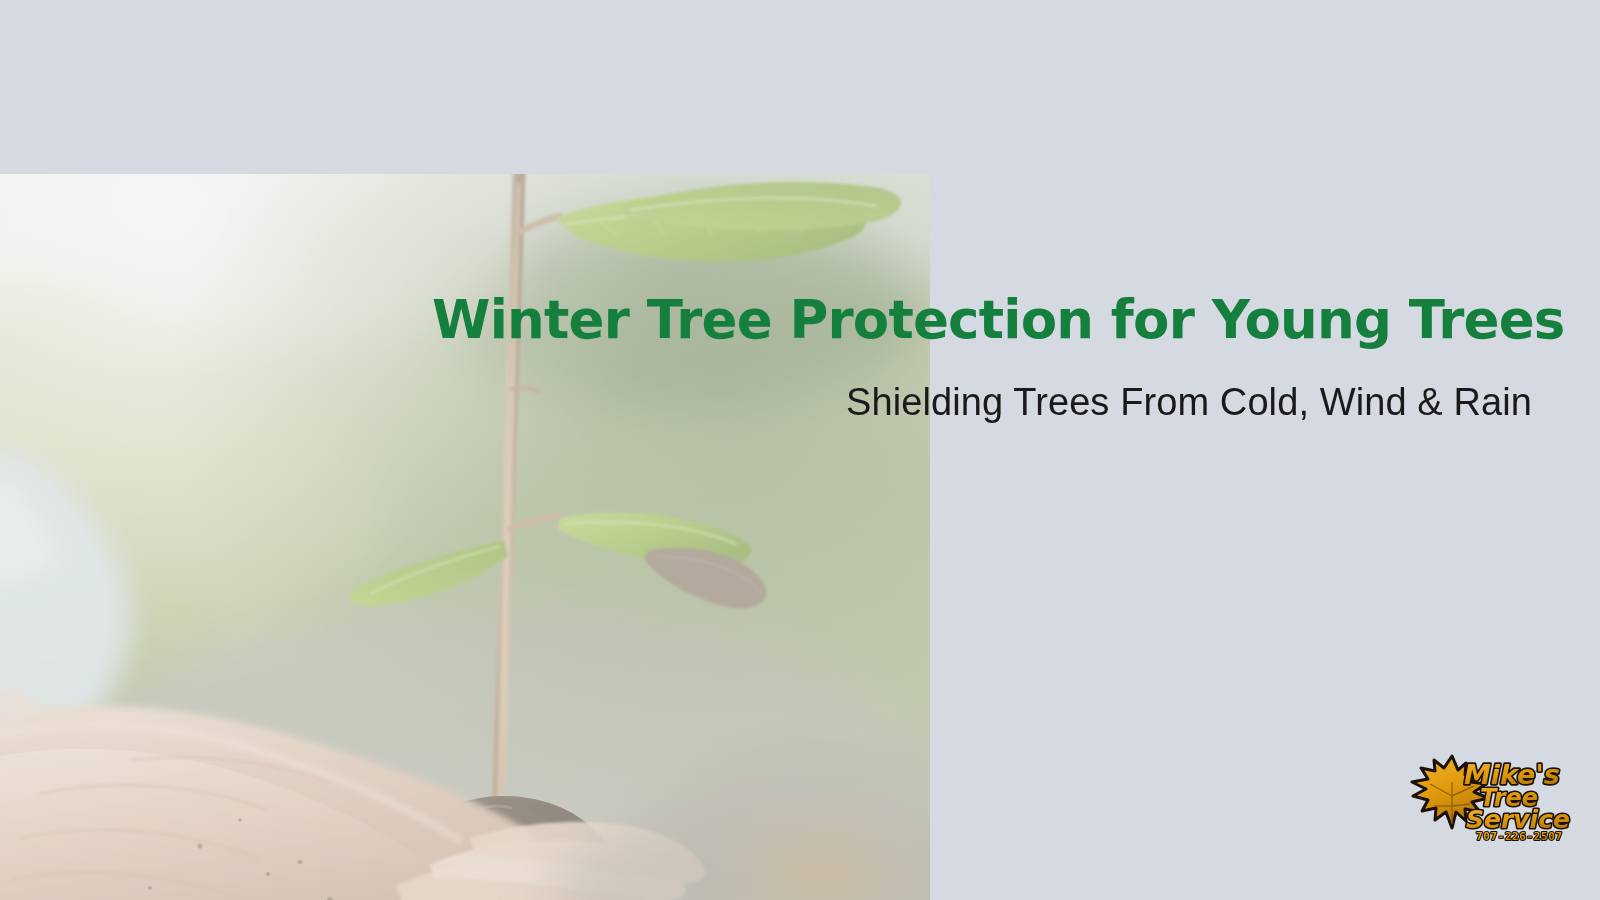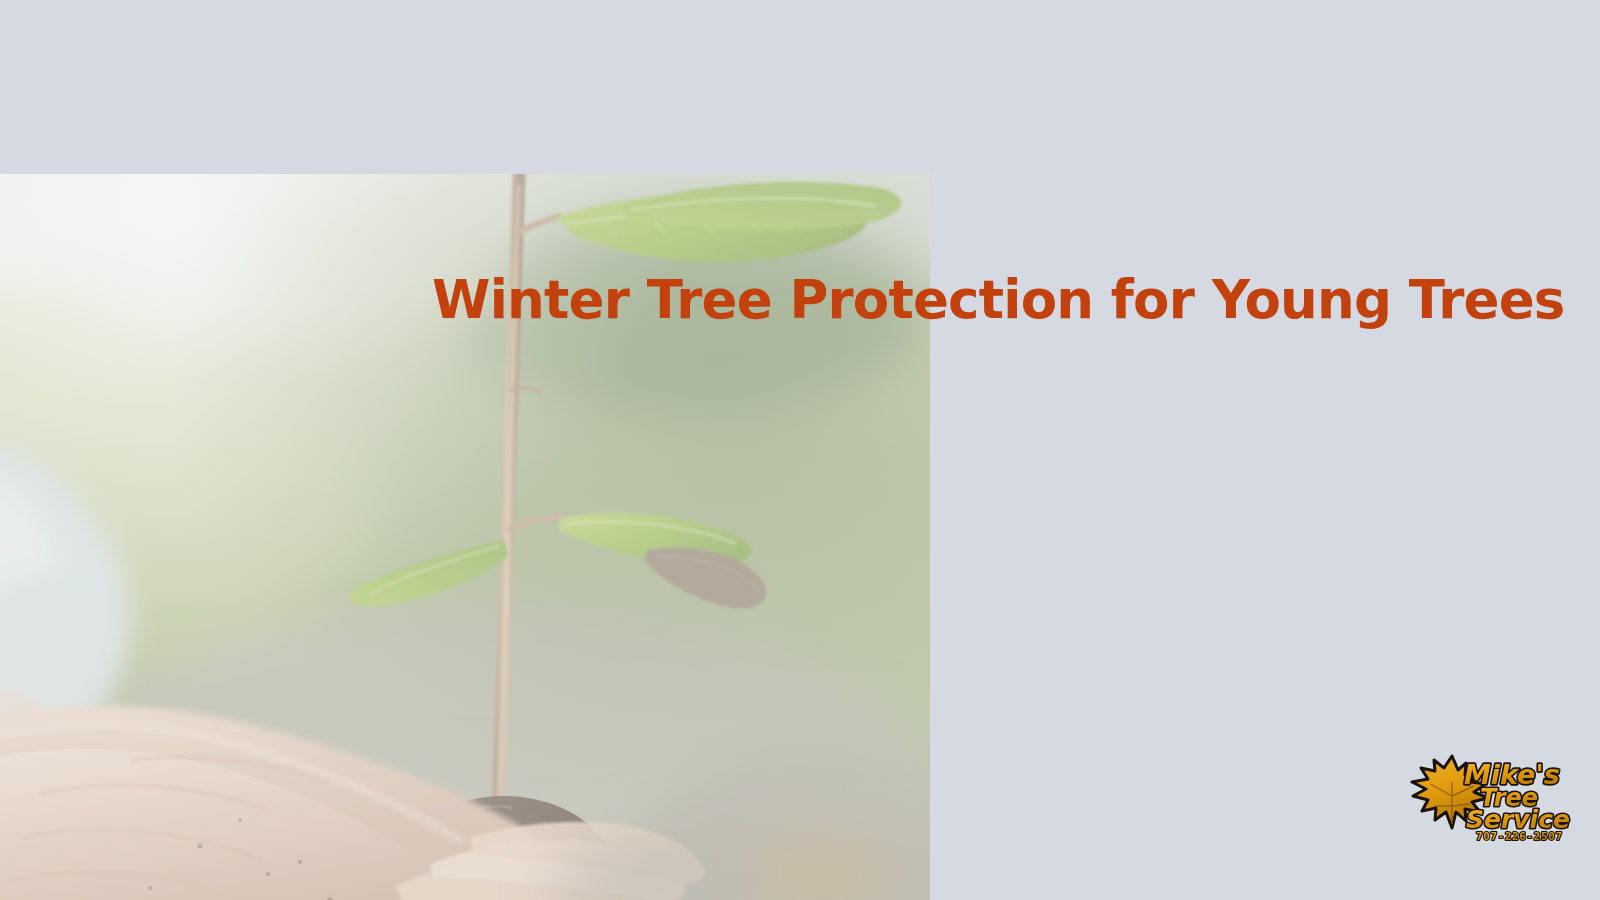--- a/index.html
+++ b/index.html
@@ -44,22 +44,23 @@
     width: 1100px;
     text-align: right;
   }
 
   .headline {
     font-family: "DejaVu Sans", "Liberation Sans", sans-serif;
     font-weight: 700;
     font-size: 53px;
     line-height: 1.05;
     letter-spacing: -0.8px;
-    color: #c2410c;
+    color: #15803d;
     white-space: nowrap;
+    margin-top: 20px;
   }
 
   .subhead {
     margin-top: 32px;
     font-family: "Liberation Sans", sans-serif;
     font-weight: 400;
     font-size: 38px;
     line-height: 1.2;
     letter-spacing: 0.1px;
     color: #1a1a1a;
@@ -265,20 +266,21 @@
     <g filter="url(#bigBlur)" opacity="0.55">
       <ellipse cx="760" cy="716" rx="210" ry="80" fill="#9c9480"></ellipse>
       <ellipse cx="820" cy="700" rx="70" ry="40" fill="#c79a3f" opacity="0.7"></ellipse>
     </g>
   </svg>
   <div class="photo-wash"></div>
 </div>
 
 <div class="text-block">
   <h1 class="headline">Winter Tree Protection for Young Trees</h1>
+  <p class="subhead">Shielding Trees From Cold, Wind &amp; Rain</p>
 </div>
 
 <div class="logo">
   <svg viewBox="0 0 175 95">
     <defs>
       <linearGradient id="goldG" x1="0" y1="0" x2="0.4" y2="1">
         <stop offset="0%" stop-color="#F2B429"></stop>
         <stop offset="55%" stop-color="#E09A0C"></stop>
         <stop offset="100%" stop-color="#B87A06"></stop>
       </linearGradient>

